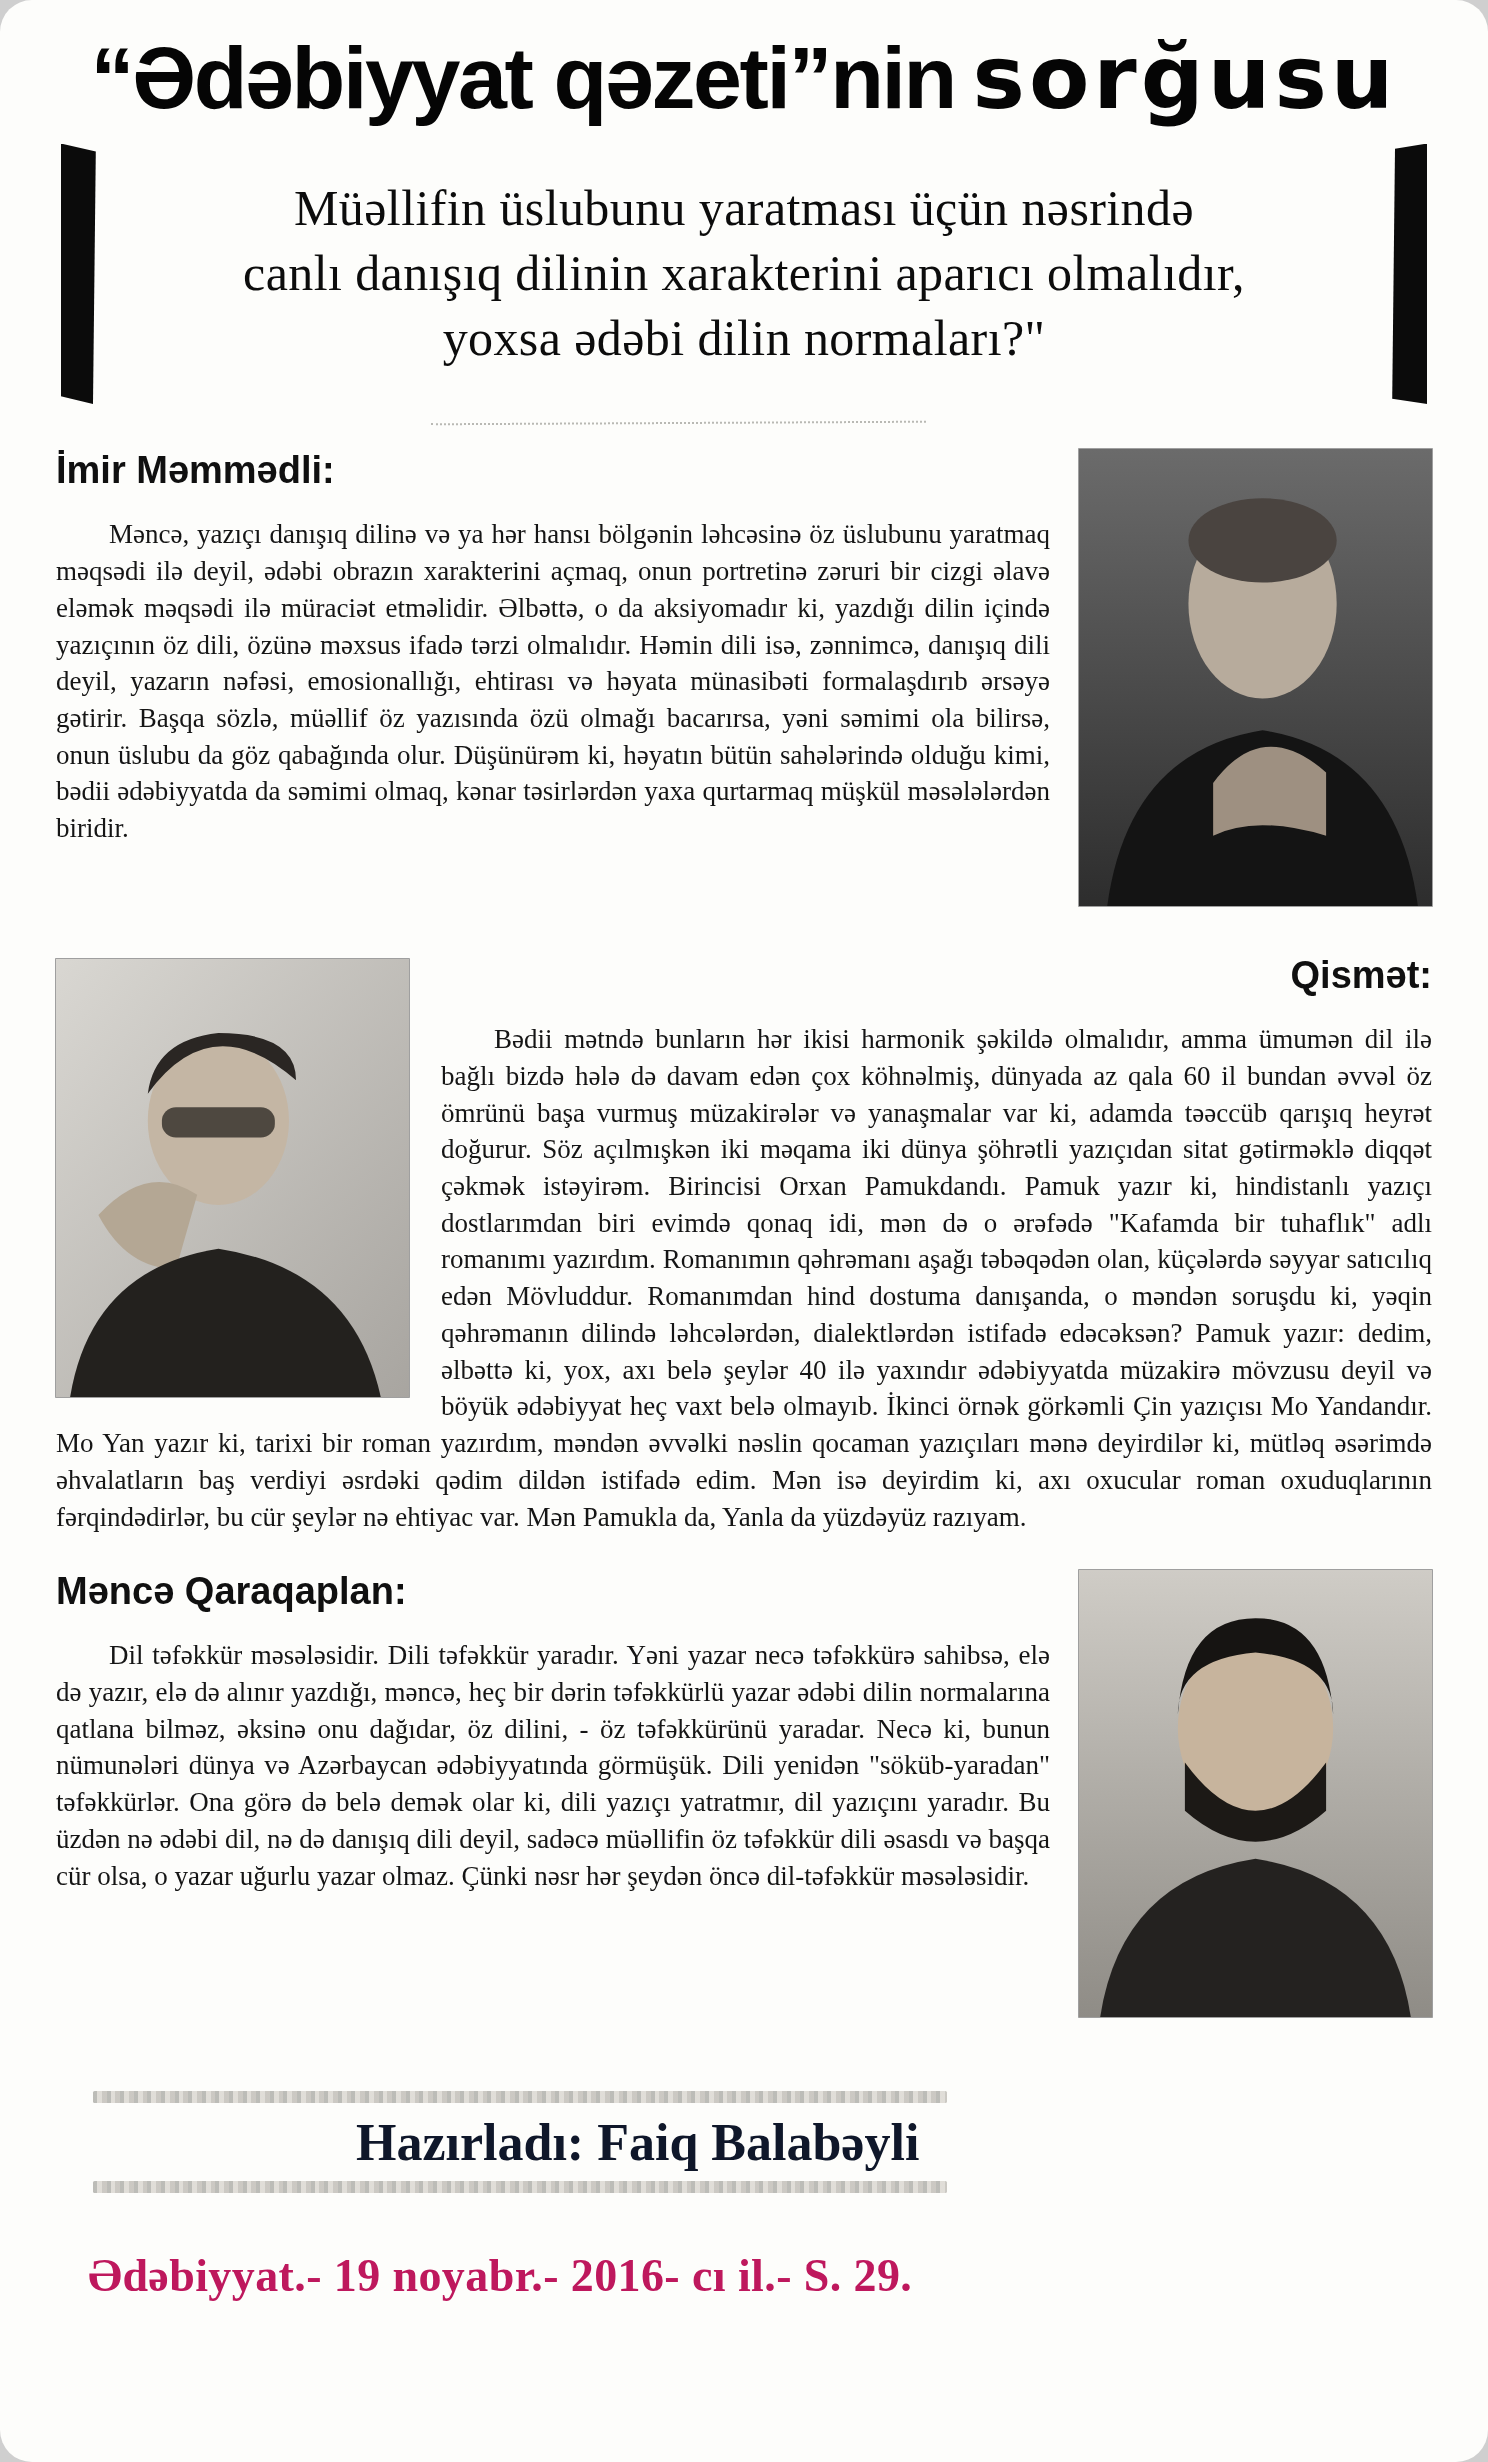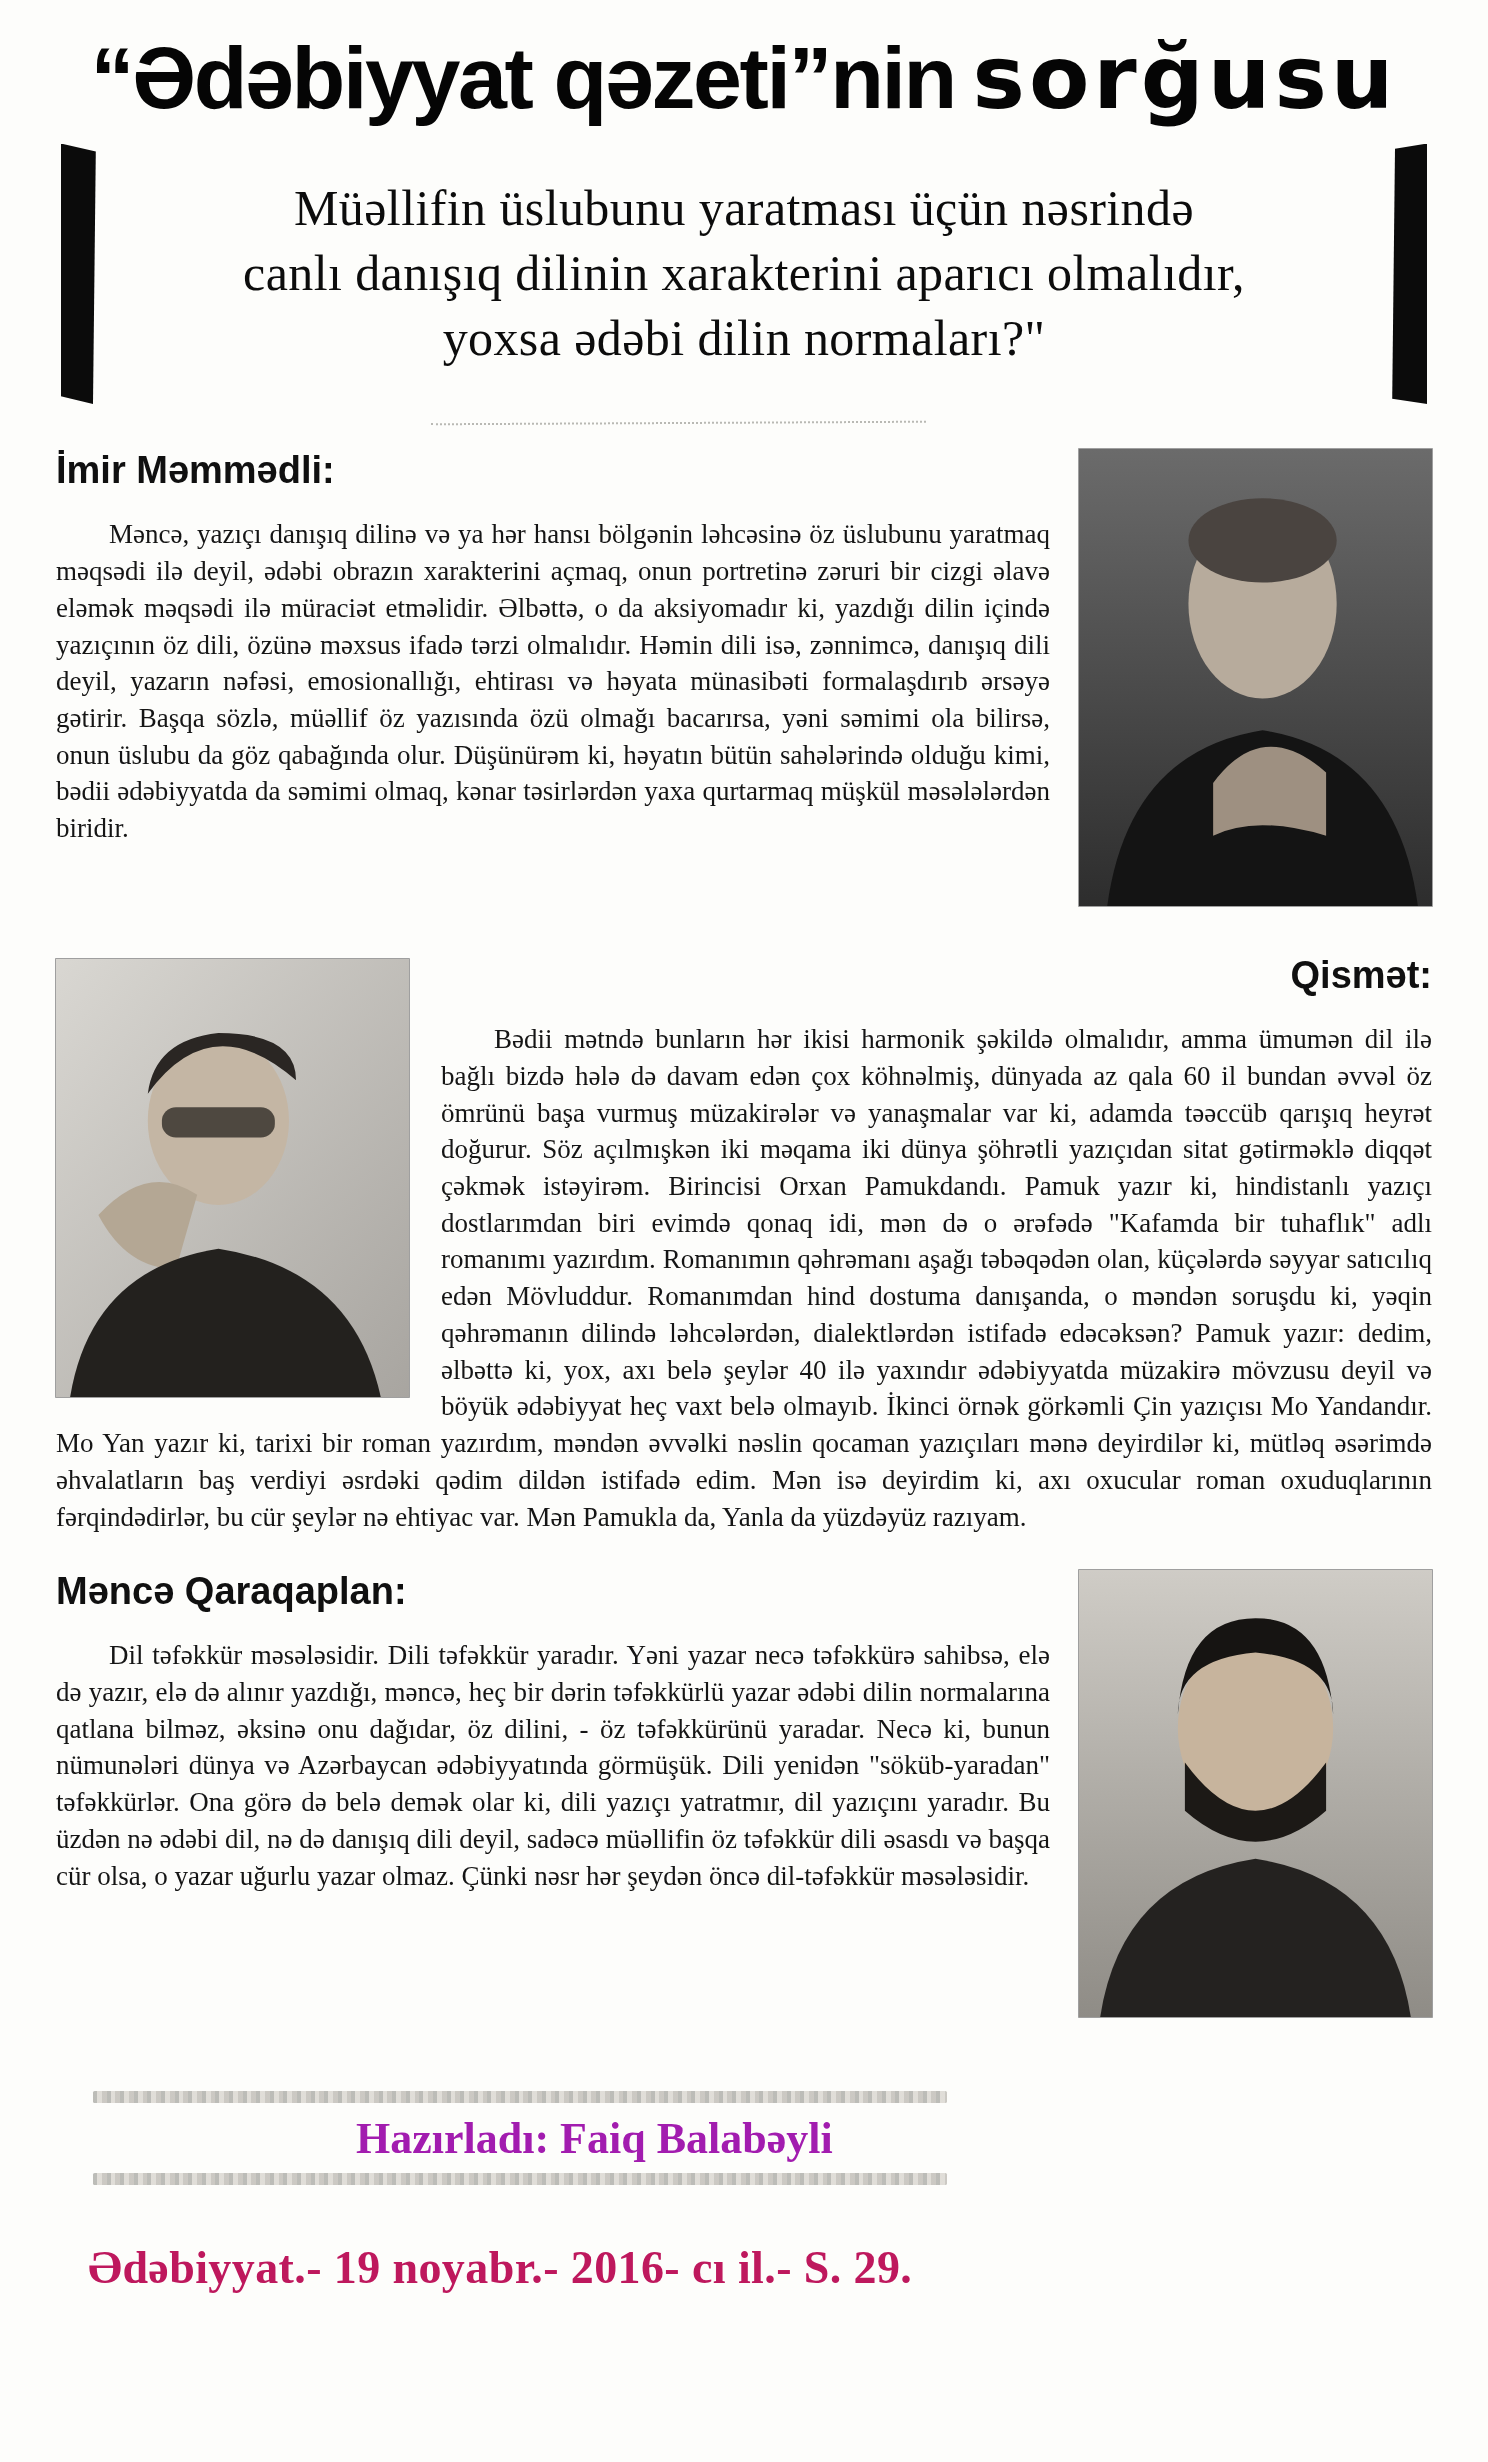--- a/index.html
+++ b/index.html
@@ -7,20 +7,21 @@
     position:relative;
     width:1488px;
     min-height:2462px;
     margin:0 auto;
     background:#fdfdfb;
     color:#0f0f0f;
     box-sizing:border-box;
     padding:21px 56px 24px 56px;
     font-family:"Liberation Serif", serif;
     overflow:hidden;
+    border-radius:32px;
   }
   
   .masthead{
     text-align:center;
     font-family:"Liberation Sans", sans-serif;
     font-weight:bold;
     font-size:88px;
     line-height:1.05;
     margin:11.2px 0 27px 0;
     white-space:nowrap;
@@ -90,24 +91,24 @@
     margin:61px 0 0 37px;
     width:854px;
   }
   .stripe{
     height:12px;
     background:repeating-linear-gradient(90deg,#b5b5b0 0 4px,#dddad4 4px 8.8px,#c6c3bd 8.8px 13.6px);
     border-radius:1.6px;
     opacity:.9;
   }
   .prepared-text{
-    font-size:44px;
+    font-size:52px;
     font-weight:bold;
     margin:9.6px 0 9.6px 263px;
-    color:#a21caf;
+    color:#0f172a;
     white-space:nowrap;
   }
   .citation{
     font-size:46px;
     font-weight:bold;
     margin:56px 0 8px 32px;
     color:#be185d;
     letter-spacing:0.4px;
     white-space:nowrap;
   }

